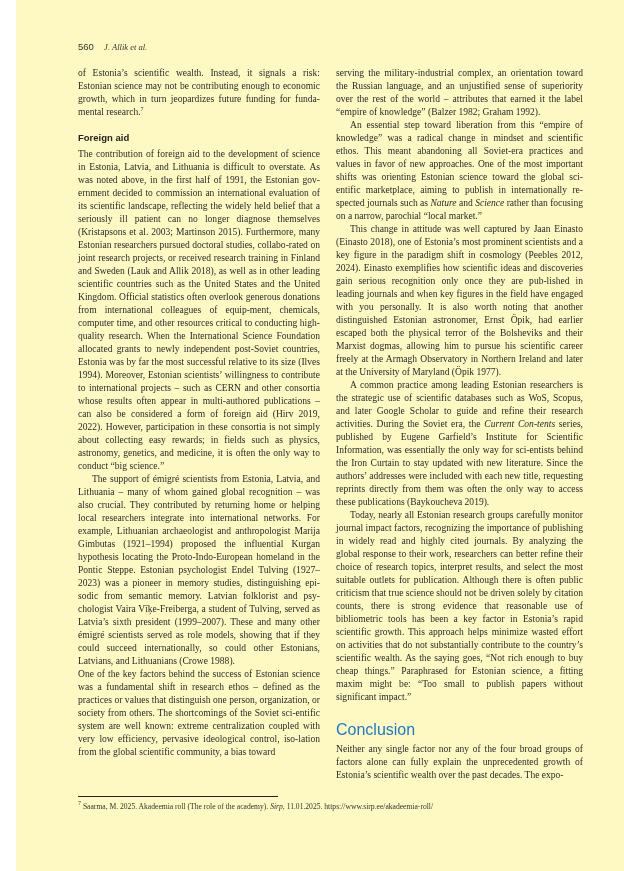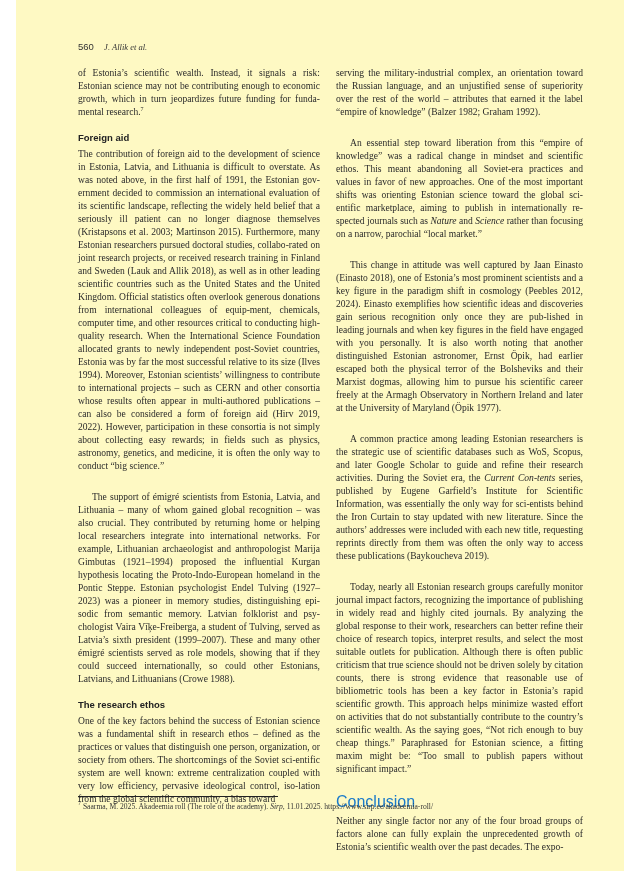--- a/index.html
+++ b/index.html
@@ -5,21 +5,21 @@
     html, body { margin: 0; padding: 0; background: #ffffff; }
     body { width: 624px; height: 871px; position: relative; overflow: hidden; }
     .page { position: absolute; left: 16px; top: 0; width: 624px; height: 871px; background: #fef9c3; }
     .running-head { position: absolute; left: 62px; top: 41px; height: 12px; font-size: 9px; color: #222; }
     .page-num { font-family: "Liberation Sans", sans-serif; font-size: 9.5px; color: #333; margin-right: 8px; }
     .authors { font-family: "Liberation Serif", serif; font-style: italic; font-size: 8.5px; color: #333; }
     .col { position: absolute; top: 66px; width: 242px; font-family: "Liberation Serif", serif; font-size: 9.55px; line-height: 13px; color: #2a2a2a; text-align: justify; hyphens: manual; }
     .col-left { left: 62px; }
     .col-right { left: 320px; width: 247px; }
     .col p { margin: 0; }
-    .col p.indent { text-indent: 14px; margin-top: 18px; }
+    .col p.indent { text-indent: 14px; }
     .col h3 { font-family: "Liberation Sans", sans-serif; font-weight: bold; font-size: 9.5px; color: #222; margin: 14px 0 3px 0; line-height: 12px; }
     .col h2 { font-family: "Liberation Sans", sans-serif; font-weight: normal; font-size: 16px; color: #1a7ac9; margin: 20px 0 5px 0; line-height: 14px; }
     sup { font-size: 6px; vertical-align: super; line-height: 0; }
     em { font-style: italic; }
     .footnote-rule { position: absolute; left: 62px; top: 796px; width: 200px; height: 0; border-top: 1px solid #222; }
     .footnote { position: absolute; left: 62px; top: 802px; width: 520px; font-family: "Liberation Serif", serif; font-size: 7.6px; color: #333; line-height: 10px; white-space: nowrap; }
   </style>
 </head>
 <body>
 
@@ -28,21 +28,20 @@
   <div class="running-head">
     <span class="page-num">560</span>
     <span class="authors">J. Allik et al.</span>
   </div>
 
   <div class="col col-left">
     <p><span>of Estonia’s scientific wealth. Instead, it signals a risk: Estonian science may not be contributing enough to economic growth, which in turn jeopardizes future funding for funda-mental research.</span><sup>7</sup></p>
     <h3>Foreign aid</h3>
     <p>The contribution of foreign aid to the development of science in Estonia, Latvia, and Lithuania is difficult to overstate. As was noted above, in the first half of 1991, the Estonian gov-ernment decided to commission an international evaluation of its scientific landscape, reflecting the widely held belief that a seriously ill patient can no longer diagnose themselves (Kristapsons et al. 2003; Martinson 2015). Furthermore, many Estonian researchers pursued doctoral studies, collabo-rated on joint research projects, or received research training in Finland and Sweden (Lauk and Allik 2018), as well as in other leading scientific countries such as the United States and the United Kingdom. Official statistics often overlook generous donations from international colleagues of equip-ment, chemicals, computer time, and other resources critical to conducting high-quality research. When the International Science Foundation allocated grants to newly independent post-Soviet countries, Estonia was by far the most successful relative to its size (Ilves 1994). Moreover, Estonian scientists’ willingness to contribute to international projects – such as CERN and other consortia whose results often appear in multi-authored publications – can also be considered a form of foreign aid (Hirv 2019, 2022). However, participation in these consortia is not simply about collecting easy rewards; in fields such as physics, astronomy, genetics, and medicine, it is often the only way to conduct “big science.”</p>
     <p class="indent">The support of émigré scientists from Estonia, Latvia, and Lithuania – many of whom gained global recognition – was also crucial. They contributed by returning home or helping local researchers integrate into international networks. For example, Lithuanian archaeologist and anthropologist Marija Gimbutas (1921–1994) proposed the influential Kurgan hypothesis locating the Proto-Indo-European homeland in the Pontic Steppe. Estonian psychologist Endel Tulving (1927–2023) was a pioneer in memory studies, distinguishing epi-sodic from semantic memory. Latvian folklorist and psy-chologist Vaira Vīķe-Freiberga, a student of Tulving, served as Latvia’s sixth president (1999–2007). These and many other émigré scientists served as role models, showing that if they could succeed internationally, so could other Estonians, Latvians, and Lithuanians (Crowe 1988).</p>
-    <h3>The research ethos</h3>
     <p>One of the key factors behind the success of Estonian science was a fundamental shift in research ethos – defined as the practices or values that distinguish one person, organization, or society from others. The shortcomings of the Soviet sci-entific system are well known: extreme centralization coupled with very low efficiency, pervasive ideological control, iso-lation from the global scientific community, a bias toward</p>
   </div>
 
   <div class="col col-right">
     <p>serving the military-industrial complex, an orientation toward the Russian language, and an unjustified sense of superiority over the rest of the world – attributes that earned it the label “empire of knowledge” (Balzer 1982; Graham 1992).</p>
     <p class="indent"><span>An essential step toward liberation from this “empire of knowledge” was a radical change in mindset and scientific ethos. This meant abandoning all Soviet-era practices and values in favor of new approaches. One of the most important shifts was orienting Estonian science toward the global sci-entific marketplace, aiming to publish in internationally re-spected journals such as </span><em>Nature</em><span> and </span><em>Science</em><span> rather than focusing on a narrow, parochial “local market.”</span></p>
     <p class="indent">This change in attitude was well captured by Jaan Einasto (Einasto 2018), one of Estonia’s most prominent scientists and a key figure in the paradigm shift in cosmology (Peebles 2012, 2024). Einasto exemplifies how scientific ideas and discoveries gain serious recognition only once they are pub-lished in leading journals and when key figures in the field have engaged with you personally. It is also worth noting that another distinguished Estonian astronomer, Ernst Öpik, had earlier escaped both the physical terror of the Bolsheviks and their Marxist dogmas, allowing him to pursue his scientific career freely at the Armagh Observatory in Northern Ireland and later at the University of Maryland (Öpik 1977).</p>
     <p class="indent"><span>A common practice among leading Estonian researchers is the strategic use of scientific databases such as WoS, Scopus, and later Google Scholar to guide and refine their research activities. During the Soviet era, the </span><em>Current Con-tents</em><span> series, published by Eugene Garfield’s Institute for Scientific Information, was essentially the only way for sci-entists behind the Iron Curtain to stay updated with new literature. Since the authors’ addresses were included with each new title, requesting reprints directly from them was often the only way to access these publications (Baykoucheva 2019).</span></p>
     <p class="indent">Today, nearly all Estonian research groups carefully monitor journal impact factors, recognizing the importance of publishing in widely read and highly cited journals. By analyzing the global response to their work, researchers can better refine their choice of research topics, interpret results, and select the most suitable outlets for publication. Although there is often public criticism that true science should not be driven solely by citation counts, there is strong evidence that reasonable use of bibliometric tools has been a key factor in Estonia’s rapid scientific growth. This approach helps minimize wasted effort on activities that do not substantially contribute to the country’s scientific wealth. As the saying goes, “Not rich enough to buy cheap things.” Paraphrased for Estonian science, a fitting maxim might be: “Too small to publish papers without significant impact.”</p>
     <h2>Conclusion</h2>

